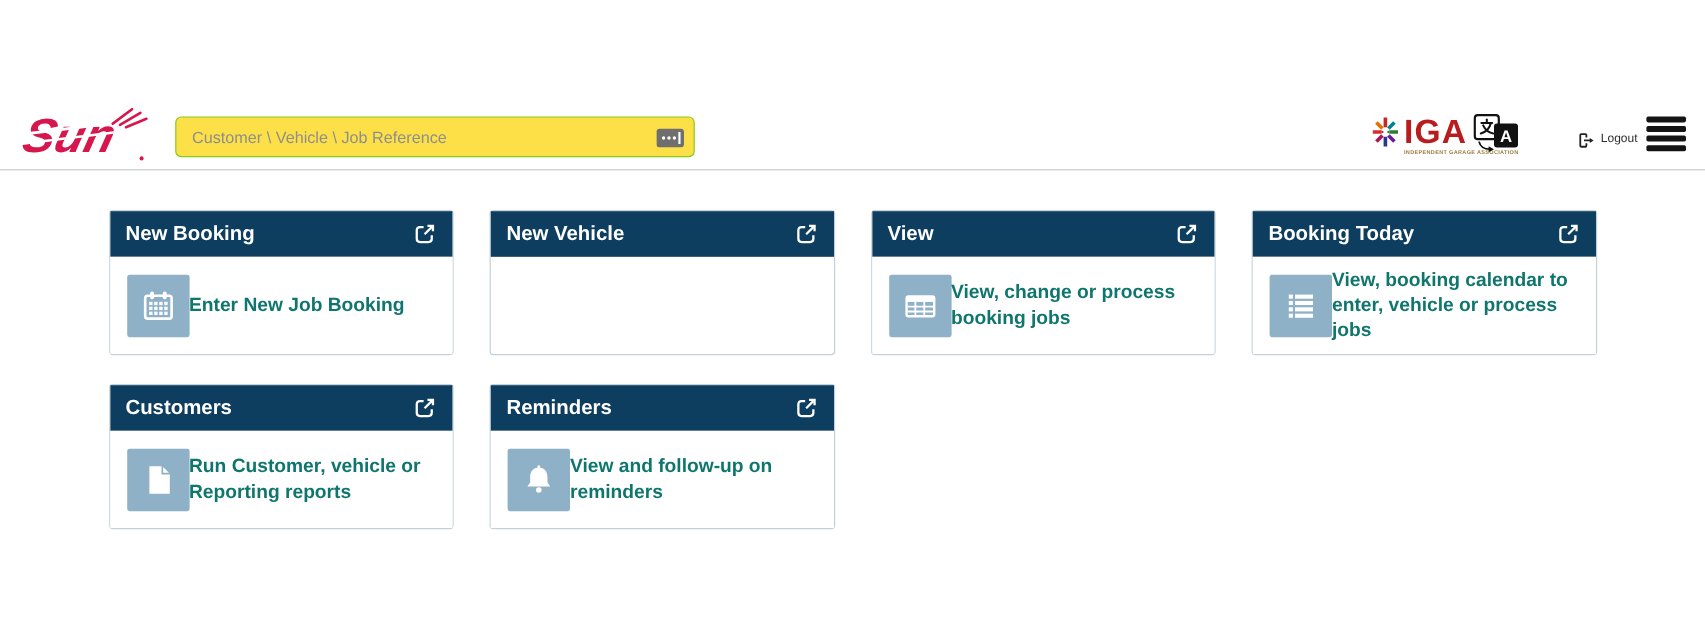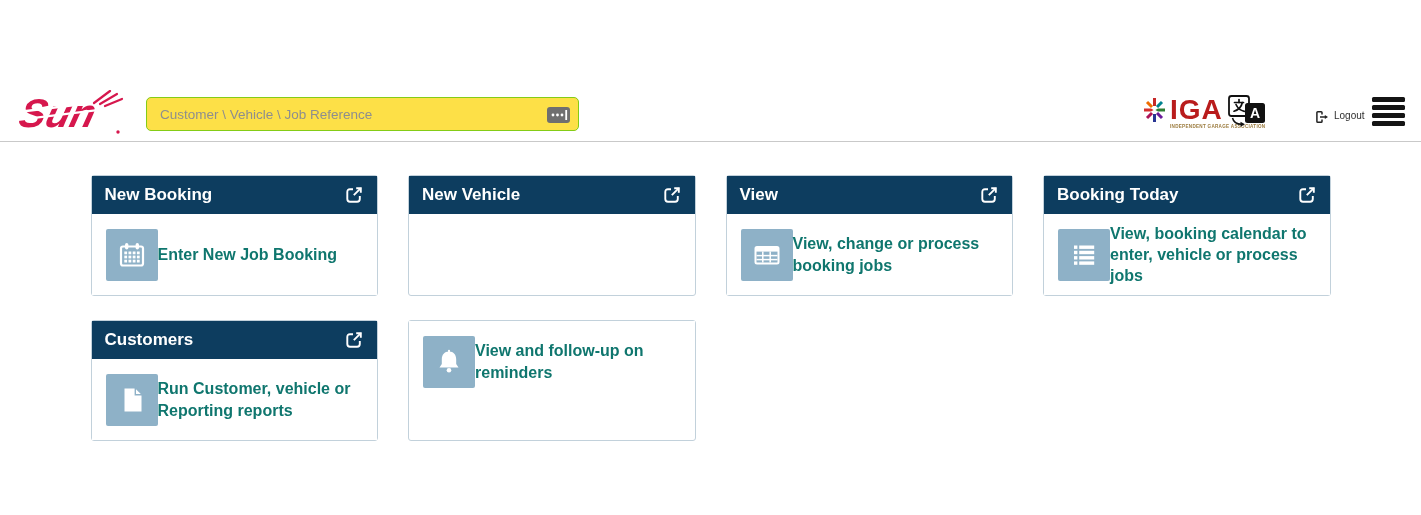--- a/index.html
+++ b/index.html
@@ -244,20 +244,28 @@
           <path d="M7.5 3.5 H17.6 V10.4 H24.5 V26.5 H7.5 Z" fill="#fff"></path>
           <path d="M17.6 4.6 L23.4 10.4 H17.6 Z" fill="#fff" opacity="0.0"></path>
           <path d="M19 4.2 L23.8 9 L19 9 Z" fill="#fff"></path>
         </svg>
       </div>
       <div class="desc">Run Customer, vehicle or Reporting reports</div>
     </div>
   </div>
 
   <div class="card">
+    <div class="card-header">
+      <span class="card-title">Reminders</span>
+      <svg class="open-btn" viewBox="0 0 20 20">
+        <path d="M9 4.2 H6 C4.3 4.2 3.3 5.2 3.3 6.9 V14 C3.3 15.7 4.3 16.7 6 16.7 H13.1 C14.8 16.7 15.8 15.7 15.8 14 V11" stroke="#fff" stroke-width="1.9" fill="none"></path>
+        <line x1="9.8" y1="10.2" x2="16.8" y2="3.2" stroke="#fff" stroke-width="1.9"></line>
+        <path d="M12.2 3.2 H16.8 V7.8" stroke="#fff" stroke-width="1.9" fill="none"></path>
+      </svg>
+    </div>
     <div class="card-body">
       <div class="tile">
         <svg width="30" height="30" viewBox="0 0 30 30">
           <rect x="13.9" y="2.8" width="2.2" height="2.6" rx="1.1" fill="#fff"></rect>
           <path d="M15 4.5 C10.5 4.5 7.8 7.7 7.8 12.5 V17.1 L5.5 20.5 H24.5 L22.2 17.1 V12.5 C22.2 7.7 19.5 4.5 15 4.5 Z" fill="#fff"></path>
           <circle cx="15" cy="23.3" r="2.3" fill="#fff"></circle>
         </svg>
       </div>
       <div class="desc">View and follow-up on reminders</div>
     </div>

